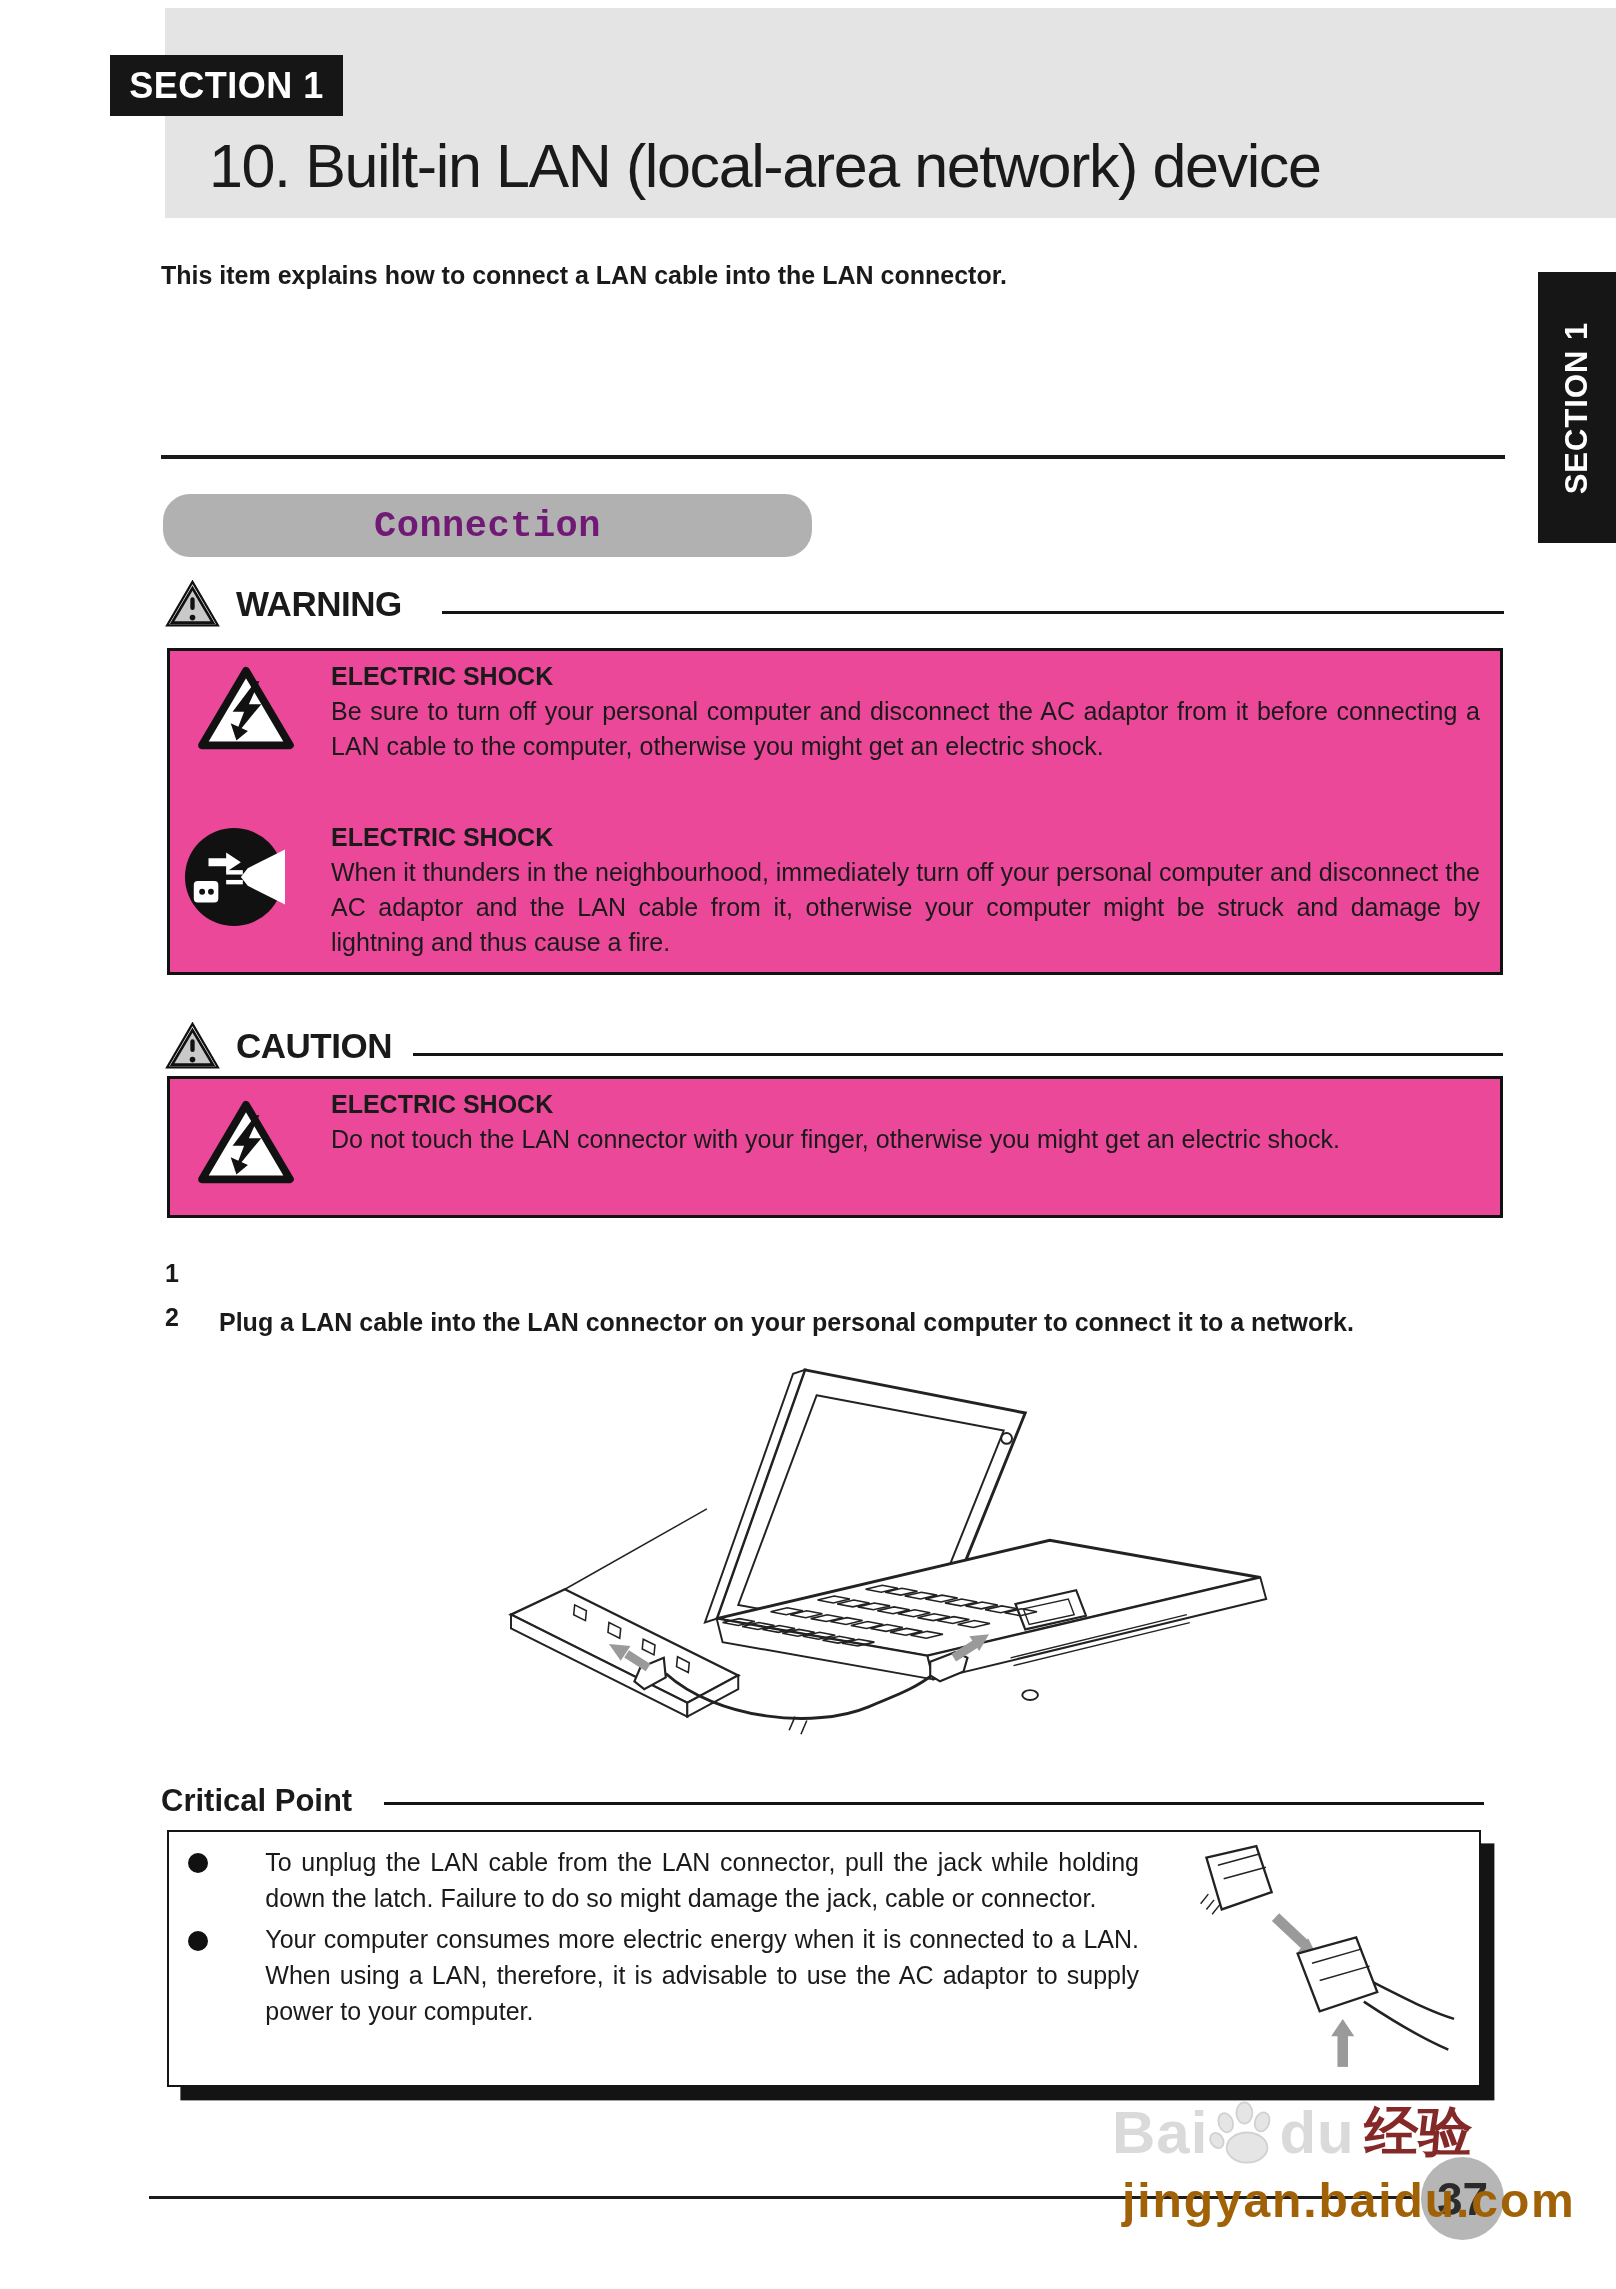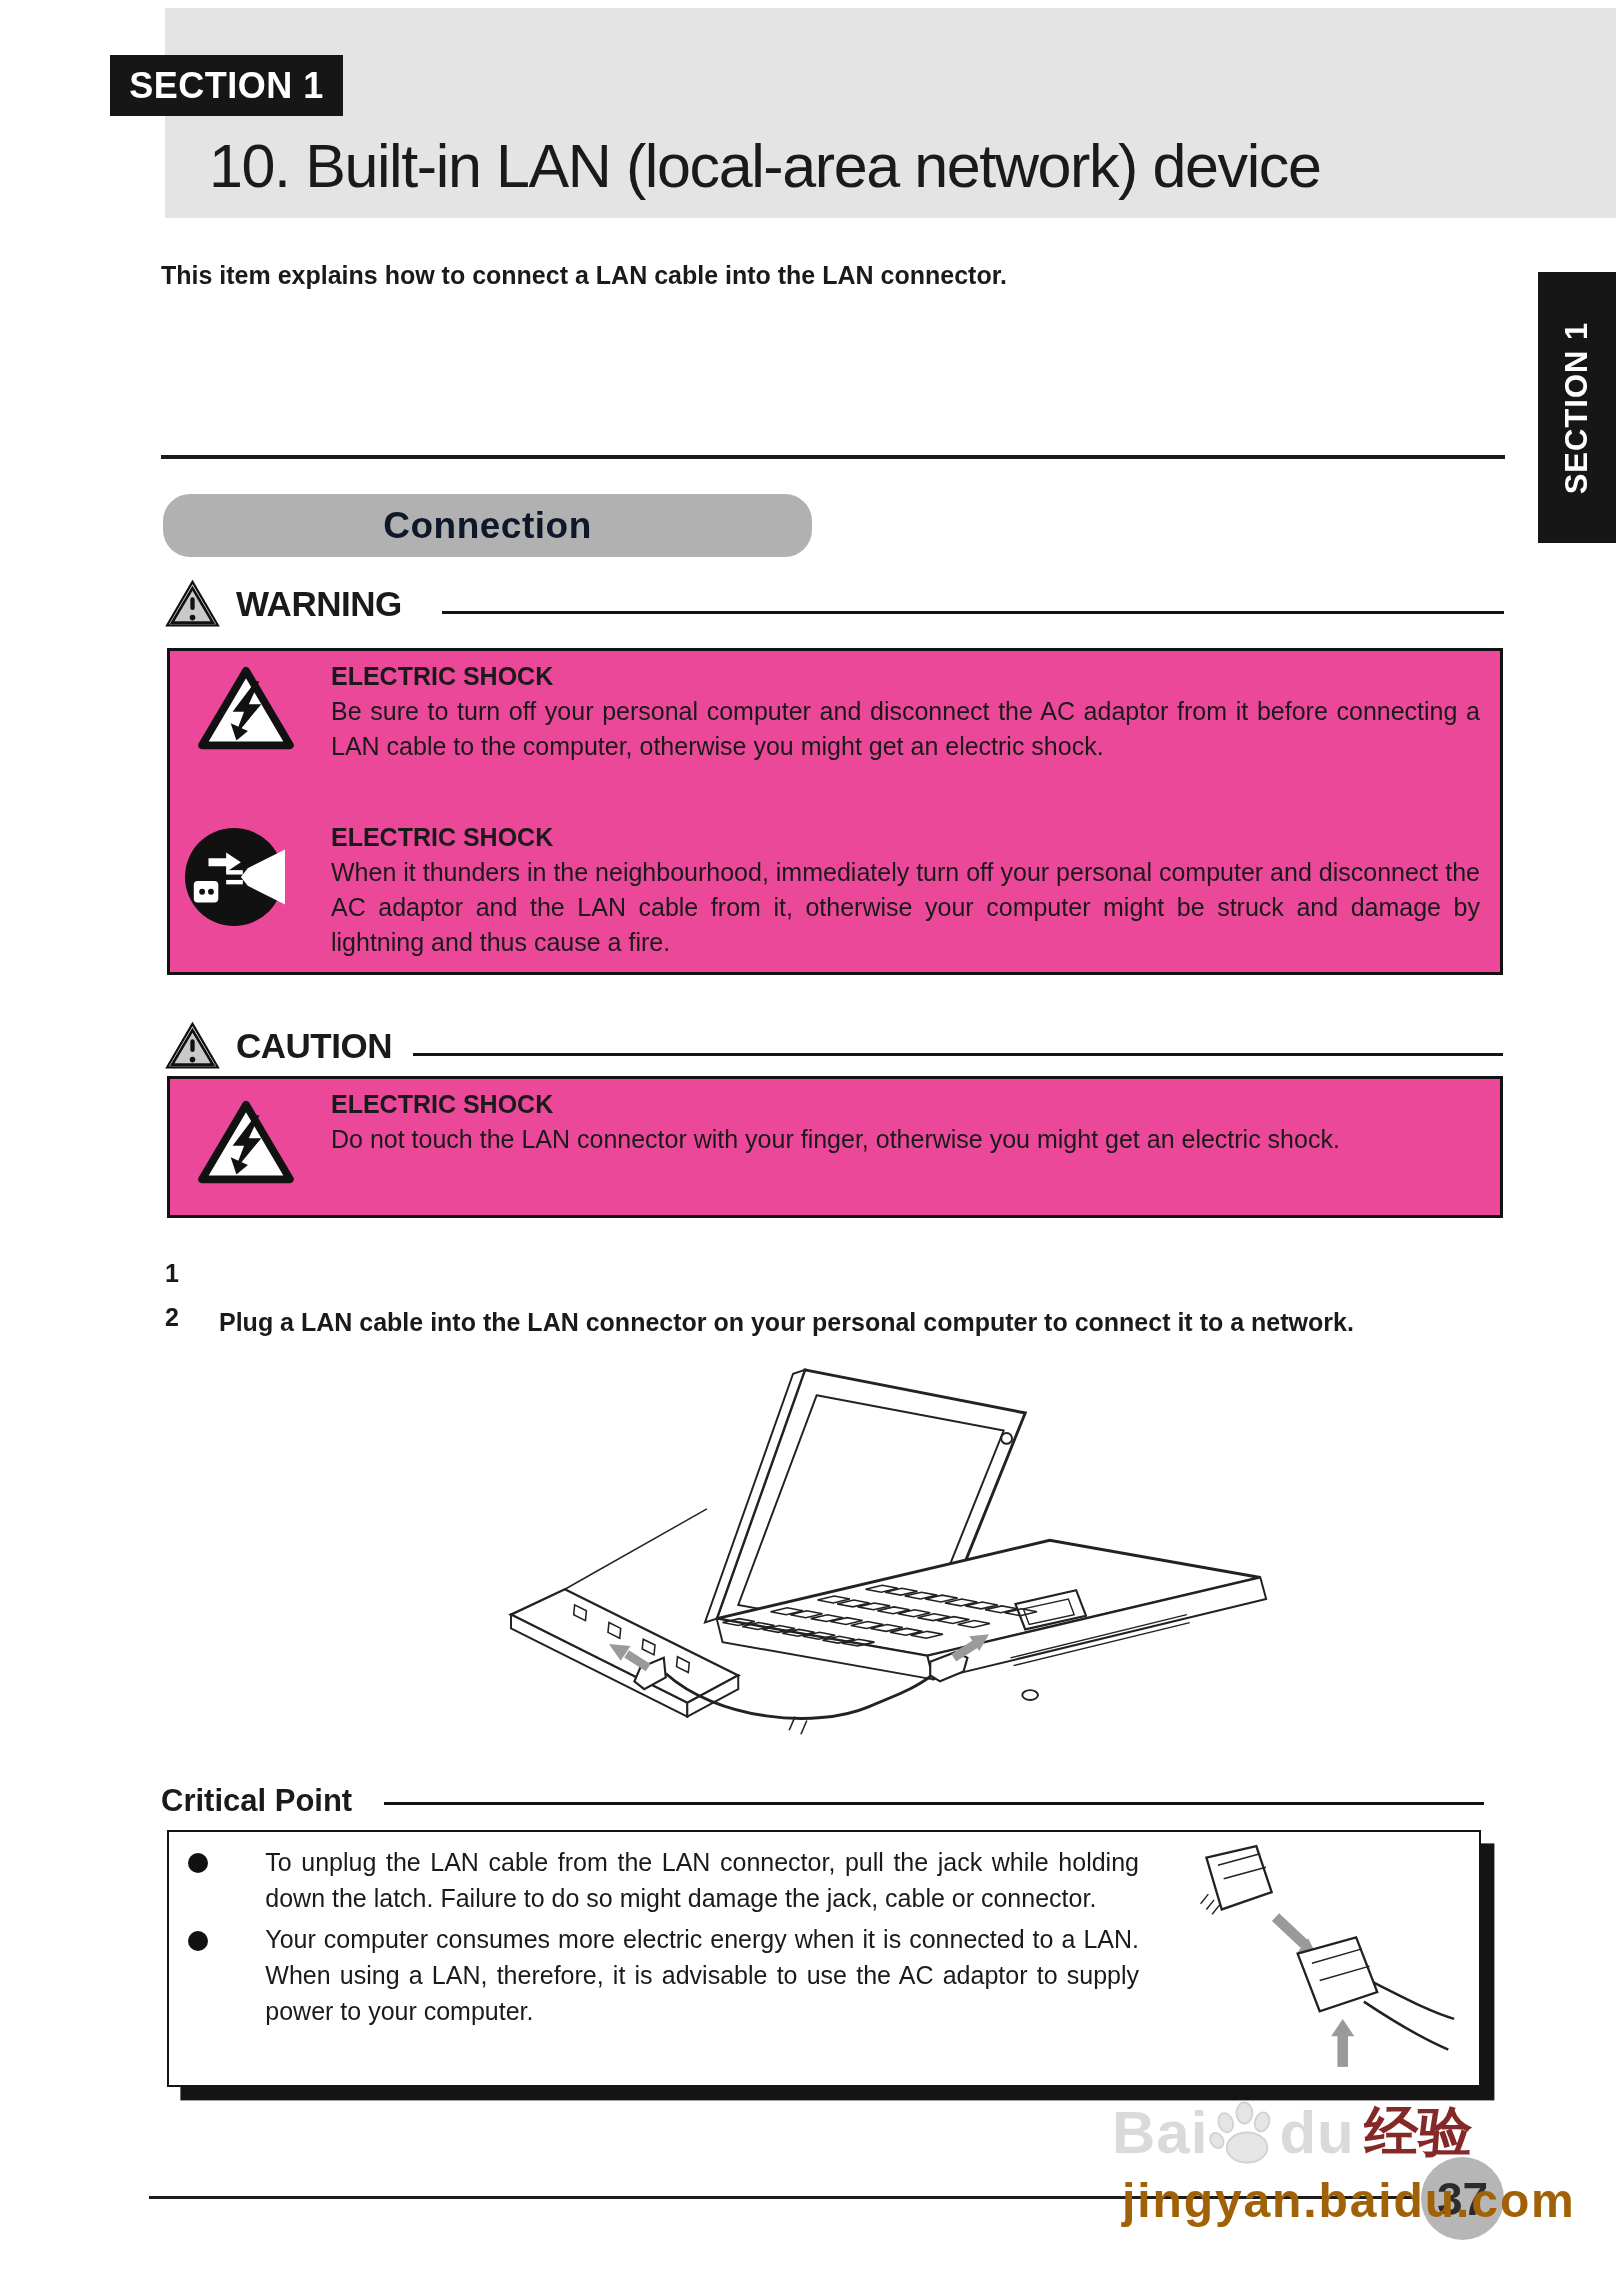--- a/index.html
+++ b/index.html
@@ -18,21 +18,21 @@
             display:flex;align-items:center;justify-content:center;}
   .side-tab span{display:block;transform:rotate(-90deg);color:#fff;font-weight:bold;
                  font-size:31px;letter-spacing:1px;white-space:nowrap;}
   .intro{left:161px;top:261px;width:1249px;font-weight:bold;font-size:25px;}
 
   .rule-main{left:161px;top:455px;width:1344px;height:3.8px;background:#1a1a1a;}
 
   
   .pill{left:163px;top:494px;width:649px;height:63px;background:#b1b1b1;border-radius:27px;
         display:flex;align-items:center;justify-content:center;}
-  .pill span{color:#0f172a;font-weight:bold;font-size:37px;letter-spacing:0.5px;}
+  .pill span{color:#701a75;font-weight:bold;font-size:37px;letter-spacing:0.5px;font-family:Liberation Mono, monospace;}
   .alert-label{font-weight:bold;font-size:35px;letter-spacing:-0.5px;}
   .head-line{height:2.9px;background:#141414;}
 
   
   .alert-box{border:3.8px solid #111;background:#ec4899;box-sizing:border-box;}
   .shock-head{font-weight:bold;font-size:25px;line-height:35px;}
   .shock-body{font-size:25px;line-height:35px;text-align:justify;}
 
   
   .step-num{font-weight:bold;font-size:25px;}

